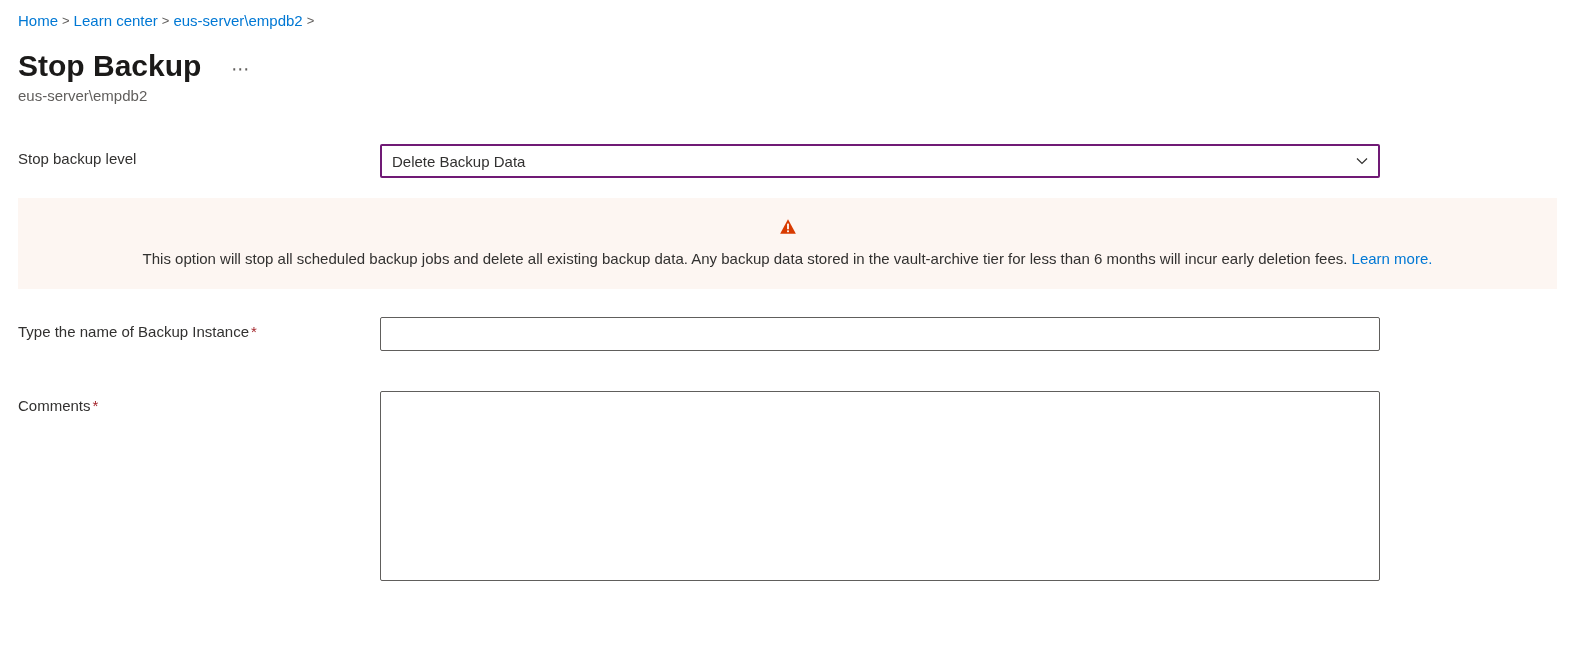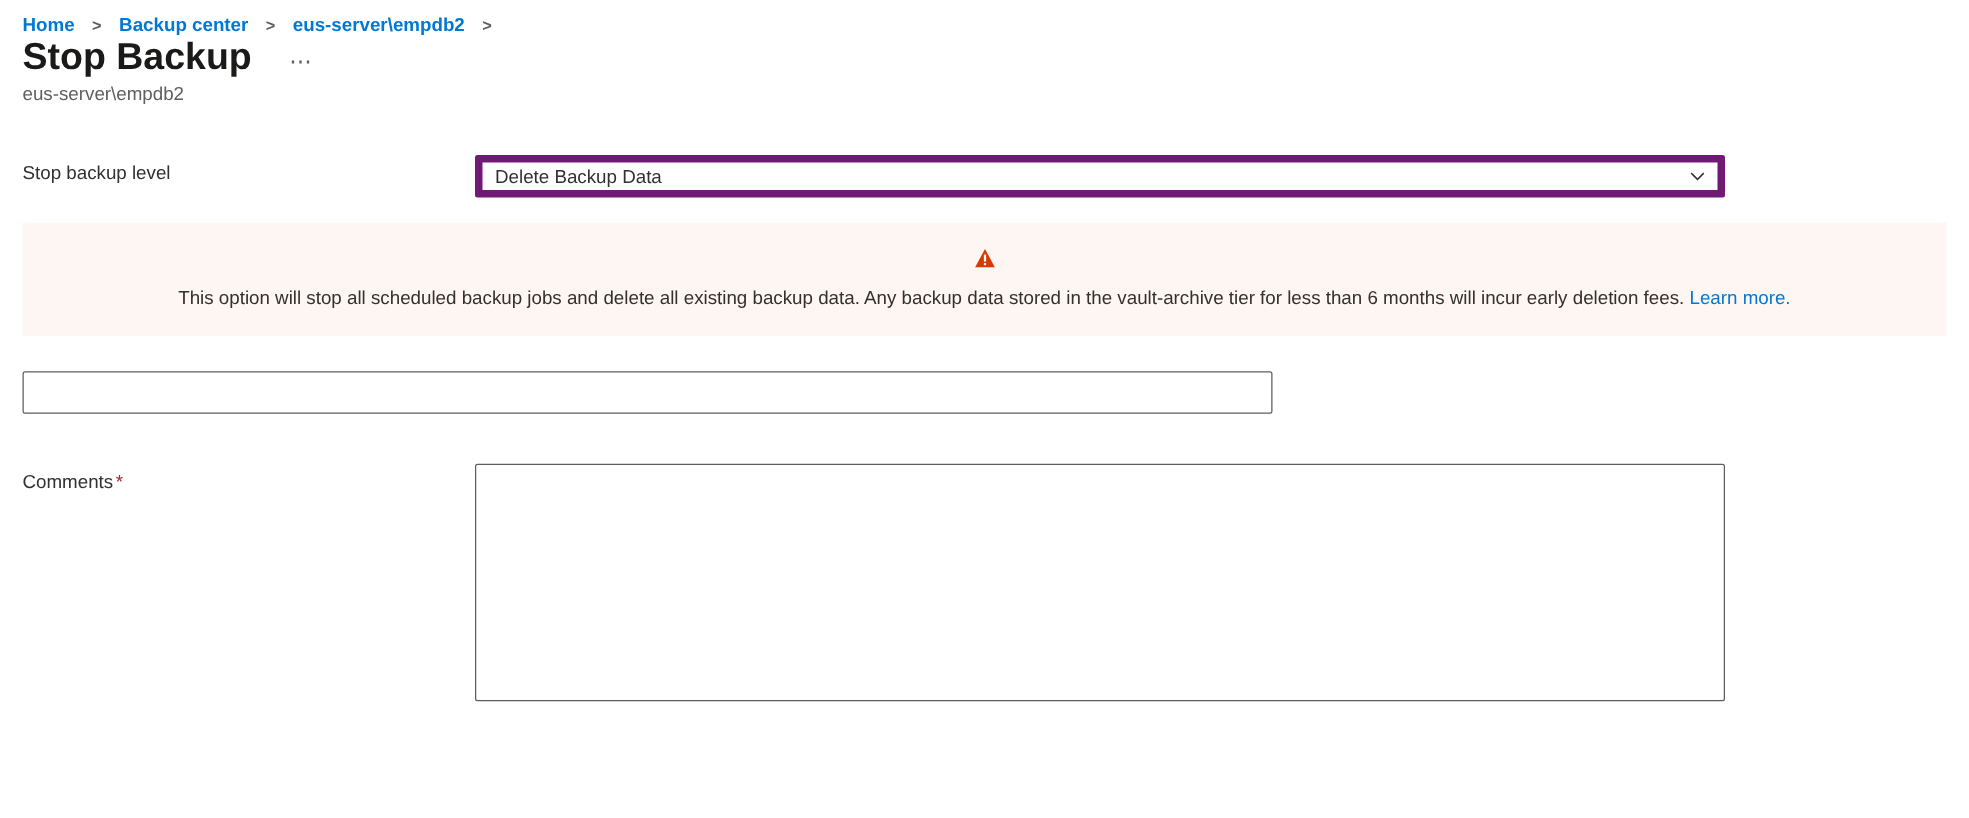--- a/index.html
+++ b/index.html
@@ -10,24 +10,23 @@
     body {
       font-family: "Segoe UI", -apple-system, BlinkMacSystemFont, sans-serif;
       font-size: 14px;
       color: #323130;
       padding: 12px 18px;
       background: #fff;
     }
     .breadcrumb {
       display: flex;
       align-items: center;
-      gap: 14px;
+      gap: 4px;
       font-size: 15px;
-      margin-bottom: 0;
-      font-weight: bold;
+      margin-bottom: 20px;
     }
     .breadcrumb a {
       color: #0078d4;
       text-decoration: none;
     }
     .breadcrumb .sep {
       color: #605e5c;
       font-size: 13px;
     }
     .page-title-row {
@@ -79,21 +78,21 @@
       justify-content: space-between;
       height: 34px;
       border: 1px solid #605e5c;
       border-radius: 2px;
       padding: 0 10px;
       font-size: 15px;
       background: #fff;
       cursor: pointer;
     }
     .select-control.focused {
-      border: 6px solid #701a75;
+      border: 2px solid #701a75;
       gap: 24px;
     }
     .chevron {
       width: 12px;
       height: 12px;
     }
     .text-input {
       width: 100%;
       height: 34px;
       border: 1px solid #605e5c;
@@ -130,21 +129,21 @@
       color: #0078d4;
       text-decoration: none;
     }
   </style>
 </head>
 <body>
 
 <nav class="breadcrumb">
   <a href="#">Home</a>
   <span class="sep">&gt;</span>
-  <a href="#">Backup center</a>
+  <a href="#">Learn center</a>
   <span class="sep">&gt;</span>
   <a href="#">eus-server\empdb2</a>
   <span class="sep">&gt;</span>
 </nav>
 
 <div class="page-title-row">
   <h1 class="page-title">Stop Backup</h1>
   <span class="dots-icon">⋯</span>
 </div>
 <div class="subtitle">eus-server\empdb2</div>
@@ -166,20 +165,23 @@
     <path d="M8 1 L15 14 L1 14 Z" fill="#d83b01"></path>
     <rect x="7.2" y="5" width="1.6" height="5" fill="#fff"></rect>
     <rect x="7.2" y="11" width="1.6" height="1.6" fill="#fff"></rect>
   </svg>
   <div>
     <span>This option will stop all scheduled backup jobs and delete all existing backup data. Any backup data stored in the vault-archive tier for less than 6 months will incur early deletion fees. </span><a href="#">Learn more.</a>
   </div>
 </div>
 
 <div class="form-row">
+  <div class="form-label">
+    <span>Type the name of Backup Instance</span><span class="req">*</span>
+  </div>
   <div class="form-control-wrap">
     <input type="text" class="text-input" value="" style="">
   </div>
 </div>
 
 <div class="form-row">
 </div>
 
 <div class="form-row">
   <div class="form-label">

